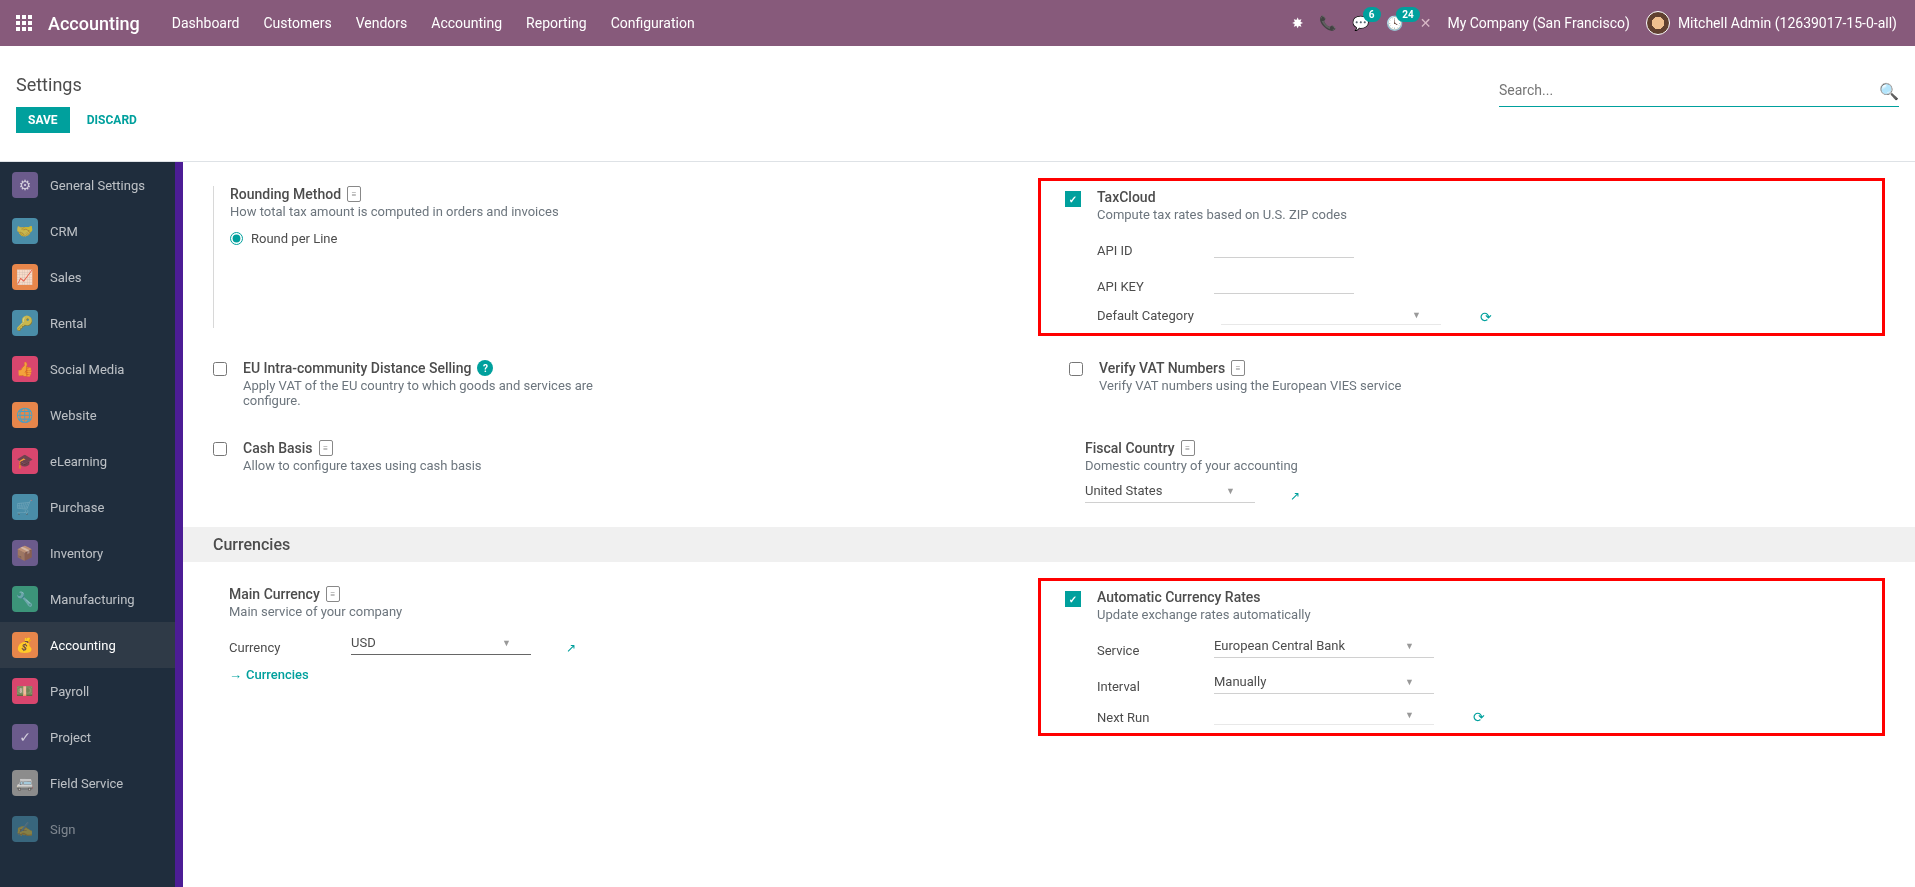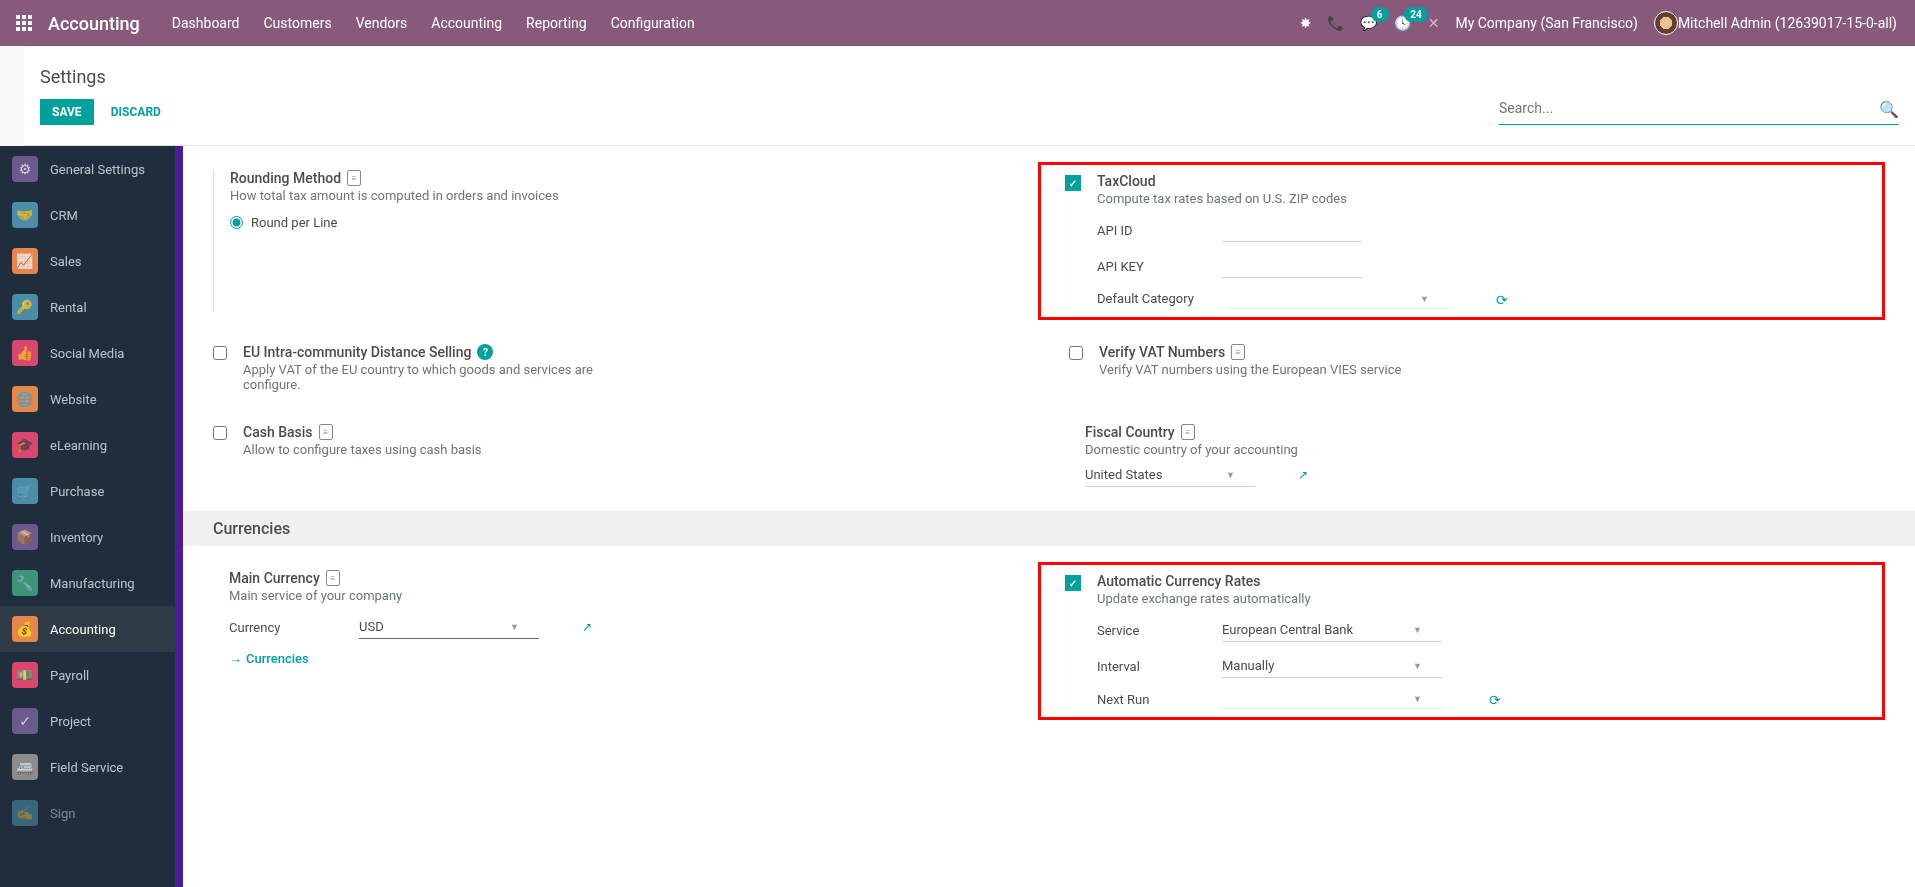--- a/index.html
+++ b/index.html
@@ -83,39 +83,39 @@
     top: -8px;
     left: 10px;
   }
   .company-name {
     color: #fff;
     font-size: 14px;
   }
   .user-info {
     display: flex;
     align-items: center;
+    gap: 8px;
     color: #fff;
     font-size: 14px;
   }
   .avatar {
     width: 24px;
     height: 24px;
     border-radius: 50%;
     background: radial-gradient(circle, #f0c090 40%, #604030 41%);
     border: 1px solid #fff;
   }
   
   .control-panel {
     background: #fff;
-    padding: 20px 16px;
+    padding: 28px 16px;
     display: flex;
     justify-content: space-between;
-    align-items: flex-end;
+    align-items: flex-start;
     border-bottom: 1px solid #dee2e6;
-    margin-left: 24px;
   }
   .cp-left h1 {
     font-size: 18px;
     color: #4c4c4c;
     font-weight: normal;
     margin-bottom: 12px;
   }
   .btn-save {
     background: #00a09d;
     color: #fff;
@@ -305,23 +305,23 @@
     align-items: center;
     gap: 8px;
     margin-bottom: 8px;
     font-size: 13px;
   }
   .radio-item input[type="radio"] {
     accent-color: #00a09d;
   }
   .field-row {
     display: flex;
-    align-items: center;
+    align-items: flex-end;
     margin-top: 12px;
-    gap: 35px;
+    gap: 27px;
   }
   .field-label {
     font-size: 13px;
     color: #4c4c4c;
     min-width: 90px;
   }
   .field-input {
     border: none;
     border-bottom: 1px solid #d0d0d0;
     padding: 4px 0;

